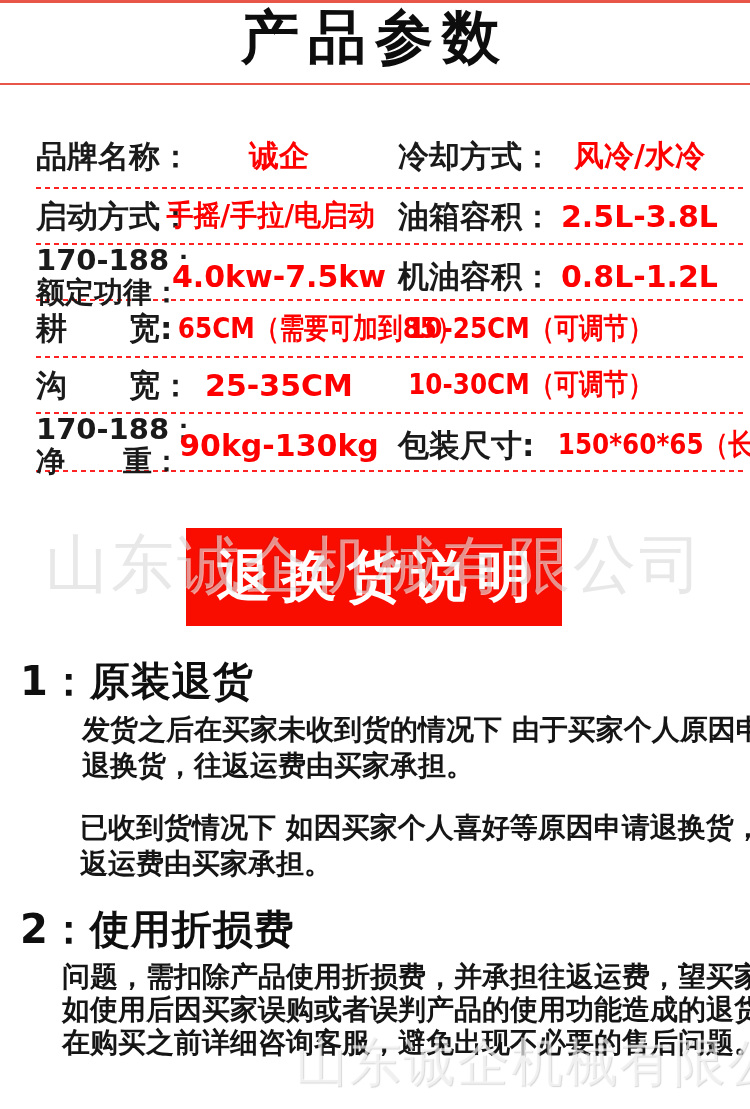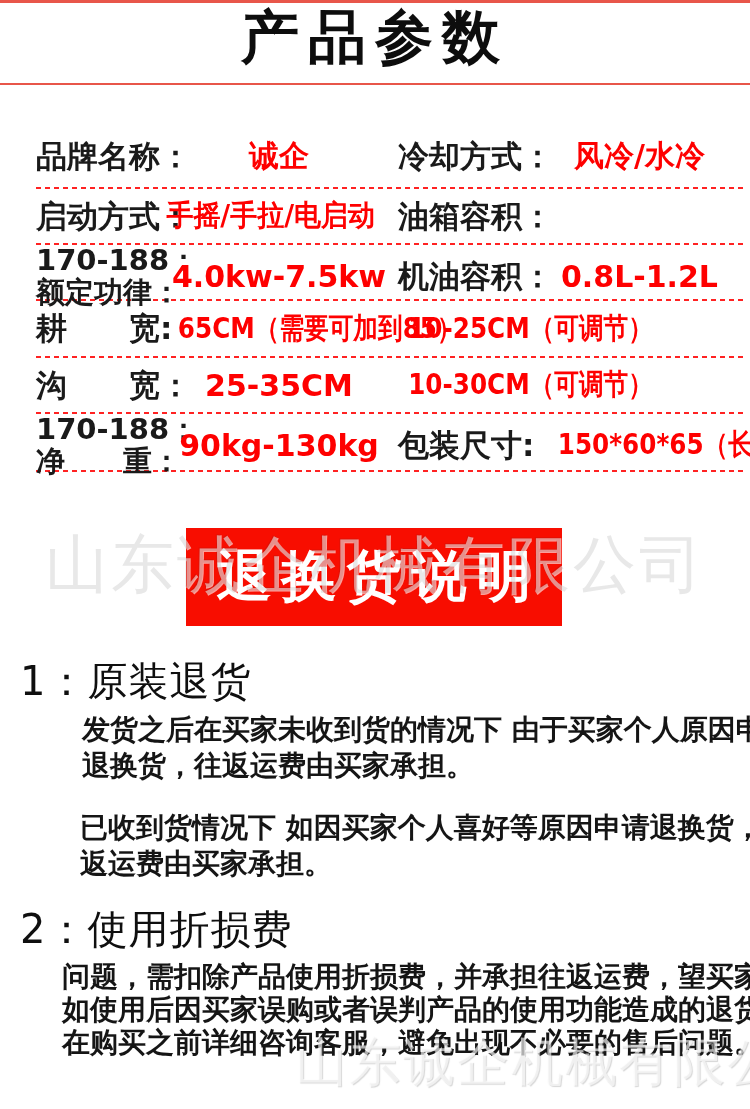--- a/index.html
+++ b/index.html
@@ -61,21 +61,21 @@
     text-shadow:1px 1px 0 rgba(255,255,255,0.6);
   }
   .wm-bottom{
     top:1028px;left:295px;font-size:52px;letter-spacing:2px;
     color:rgba(255,255,255,0.62);
     text-shadow:1px 1px 1px rgba(110,110,110,0.28);
   }
   
   .sec-heading{
     margin:32px 16px 0 20px;font-size:40px;line-height:46px;
-    font-weight:400;color:#0f0f0f;letter-spacing:1px;
+    font-weight:700;color:#0f0f0f;letter-spacing:1px;
   }
   .sec-heading.second{margin-top:24px;}
   .para{font-size:28px;font-weight:700;color:#151515;}
   .para div{white-space:nowrap;}
   .p1{margin:8px 0 0 82px;line-height:36px;}
   .p2{margin:26px 0 0 80px;line-height:36px;}
   .p3{margin:8px 0 0 62px;line-height:33px;}
 </style>
 </head>
 <body>
@@ -93,20 +93,21 @@
       <div class="val">诚企</div>
       <div class="lbl">冷却方式：</div>
       <div class="val">风冷/水冷</div>
     </div>
     <div class="sep"></div>
 
     <div class="row rh1">
       <div class="lbl">启动方式：</div>
       <div class="val squeeze">手摇/手拉/电启动</div>
       <div class="lbl">油箱容积：</div>
+      <div class="val">2.5L-3.8L</div>
     </div>
     <div class="sep"></div>
 
     <div class="row rh2">
       <div class="lbl two">
         <span>170-188：</span>
         <span>额定功律：</span>
       </div>
       <div class="val">4.0kw-7.5kw</div>
       <div class="lbl">机油容积：</div>

